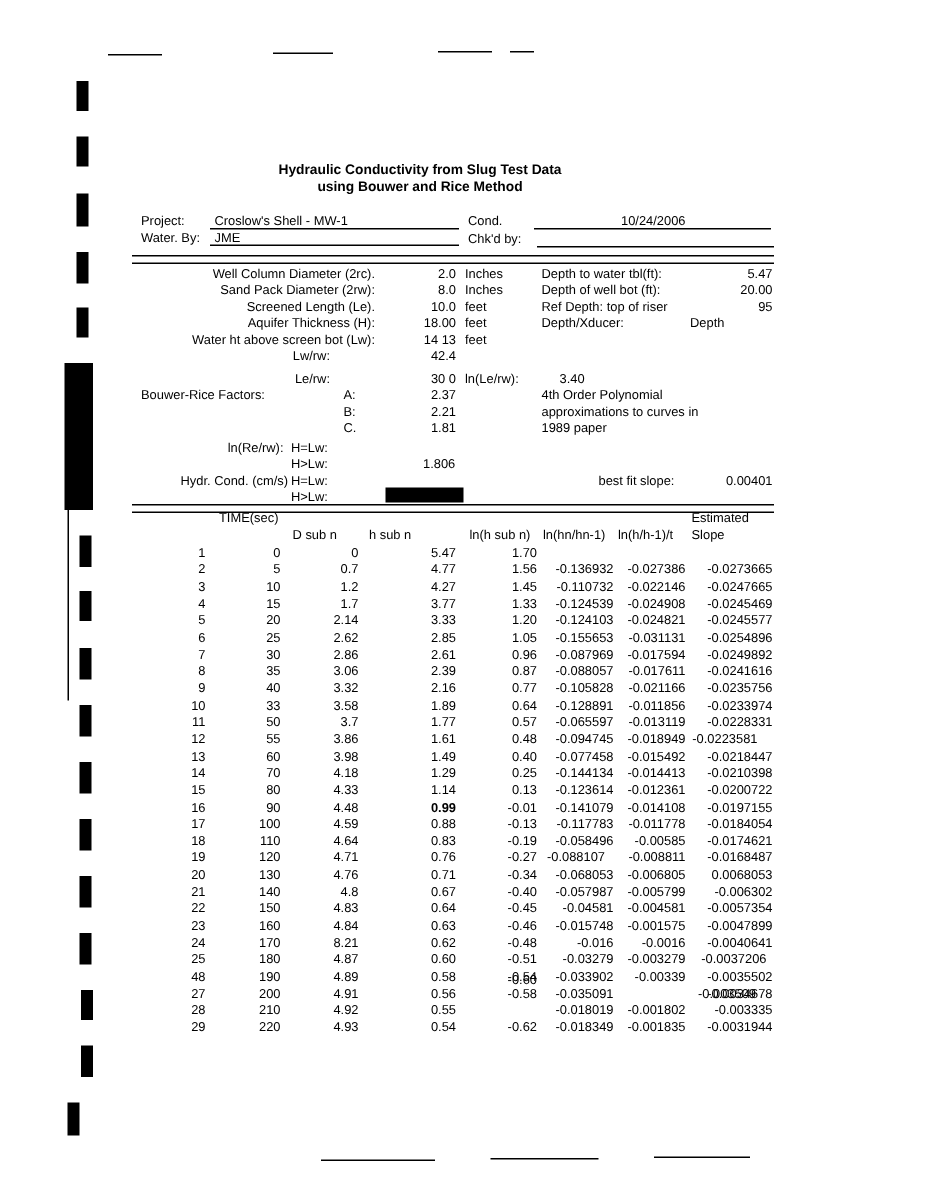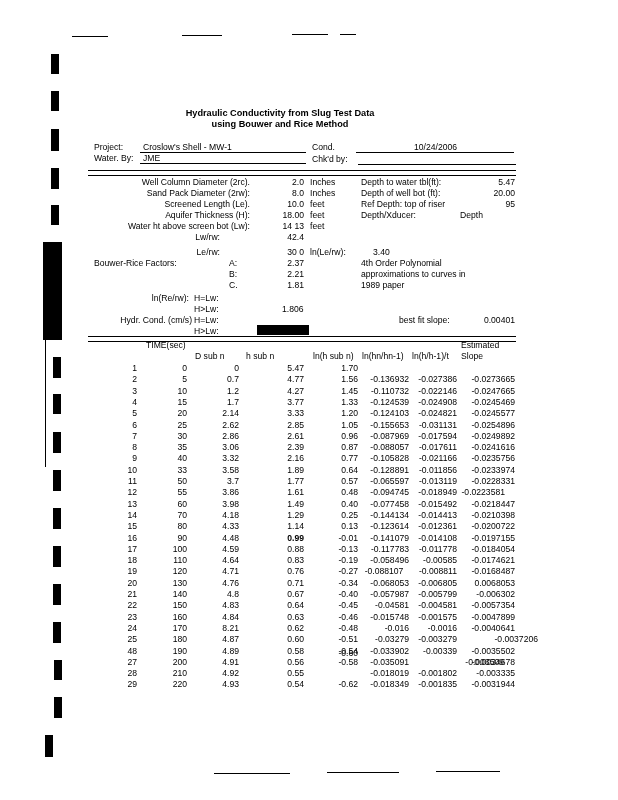--- a/index.html
+++ b/index.html
@@ -380,21 +380,21 @@
       <div class="cell" style="left:457px;width:58px;top:623.9px;">-0.0040641</div>
     </div>
     <div>
       <div class="cell" style="left:107px;width:30px;top:635.2px;">25</div>
       <div class="cell" style="left:147px;width:40px;top:635.2px;">180</div>
       <div class="cell" style="left:199px;width:40px;top:635.2px;">4.87</div>
       <div class="cell" style="left:254px;width:50px;top:635.2px;">0.60</div>
       <div class="cell" style="left:318px;width:40px;top:635.2px;">-0.51</div>
       <div class="cell" style="left:359px;width:50px;top:635.2px;">-0.03279</div>
       <div class="cell" style="left:409px;width:48px;top:635.2px;">-0.003279</div>
-      <div class="cell" style="left:457px;width:54px;top:635.2px;margin-left:27px;">-0.0037206</div>
+      <div class="cell" style="left:457px;width:54px;top:635.2px;">-0.0037206</div>
     </div>
     <div>
       <div class="cell" style="left:107px;width:30px;top:646.5px;">48</div>
       <div class="cell" style="left:147px;width:40px;top:646.5px;">190</div>
       <div class="cell" style="left:199px;width:40px;top:646.5px;">4.89</div>
       <div class="cell" style="left:254px;width:50px;top:646.5px;">0.58</div>
       <div class="cell" style="left:318px;width:40px;top:646.5px;">-0.54</div>
       <div class="cell" style="left:359px;width:50px;top:646.5px;">-0.033902</div>
       <div class="cell" style="left:409px;width:48px;top:646.5px;">-0.00339</div>
       <div class="cell" style="left:457px;width:58px;top:646.5px;">-0.0035502</div>

